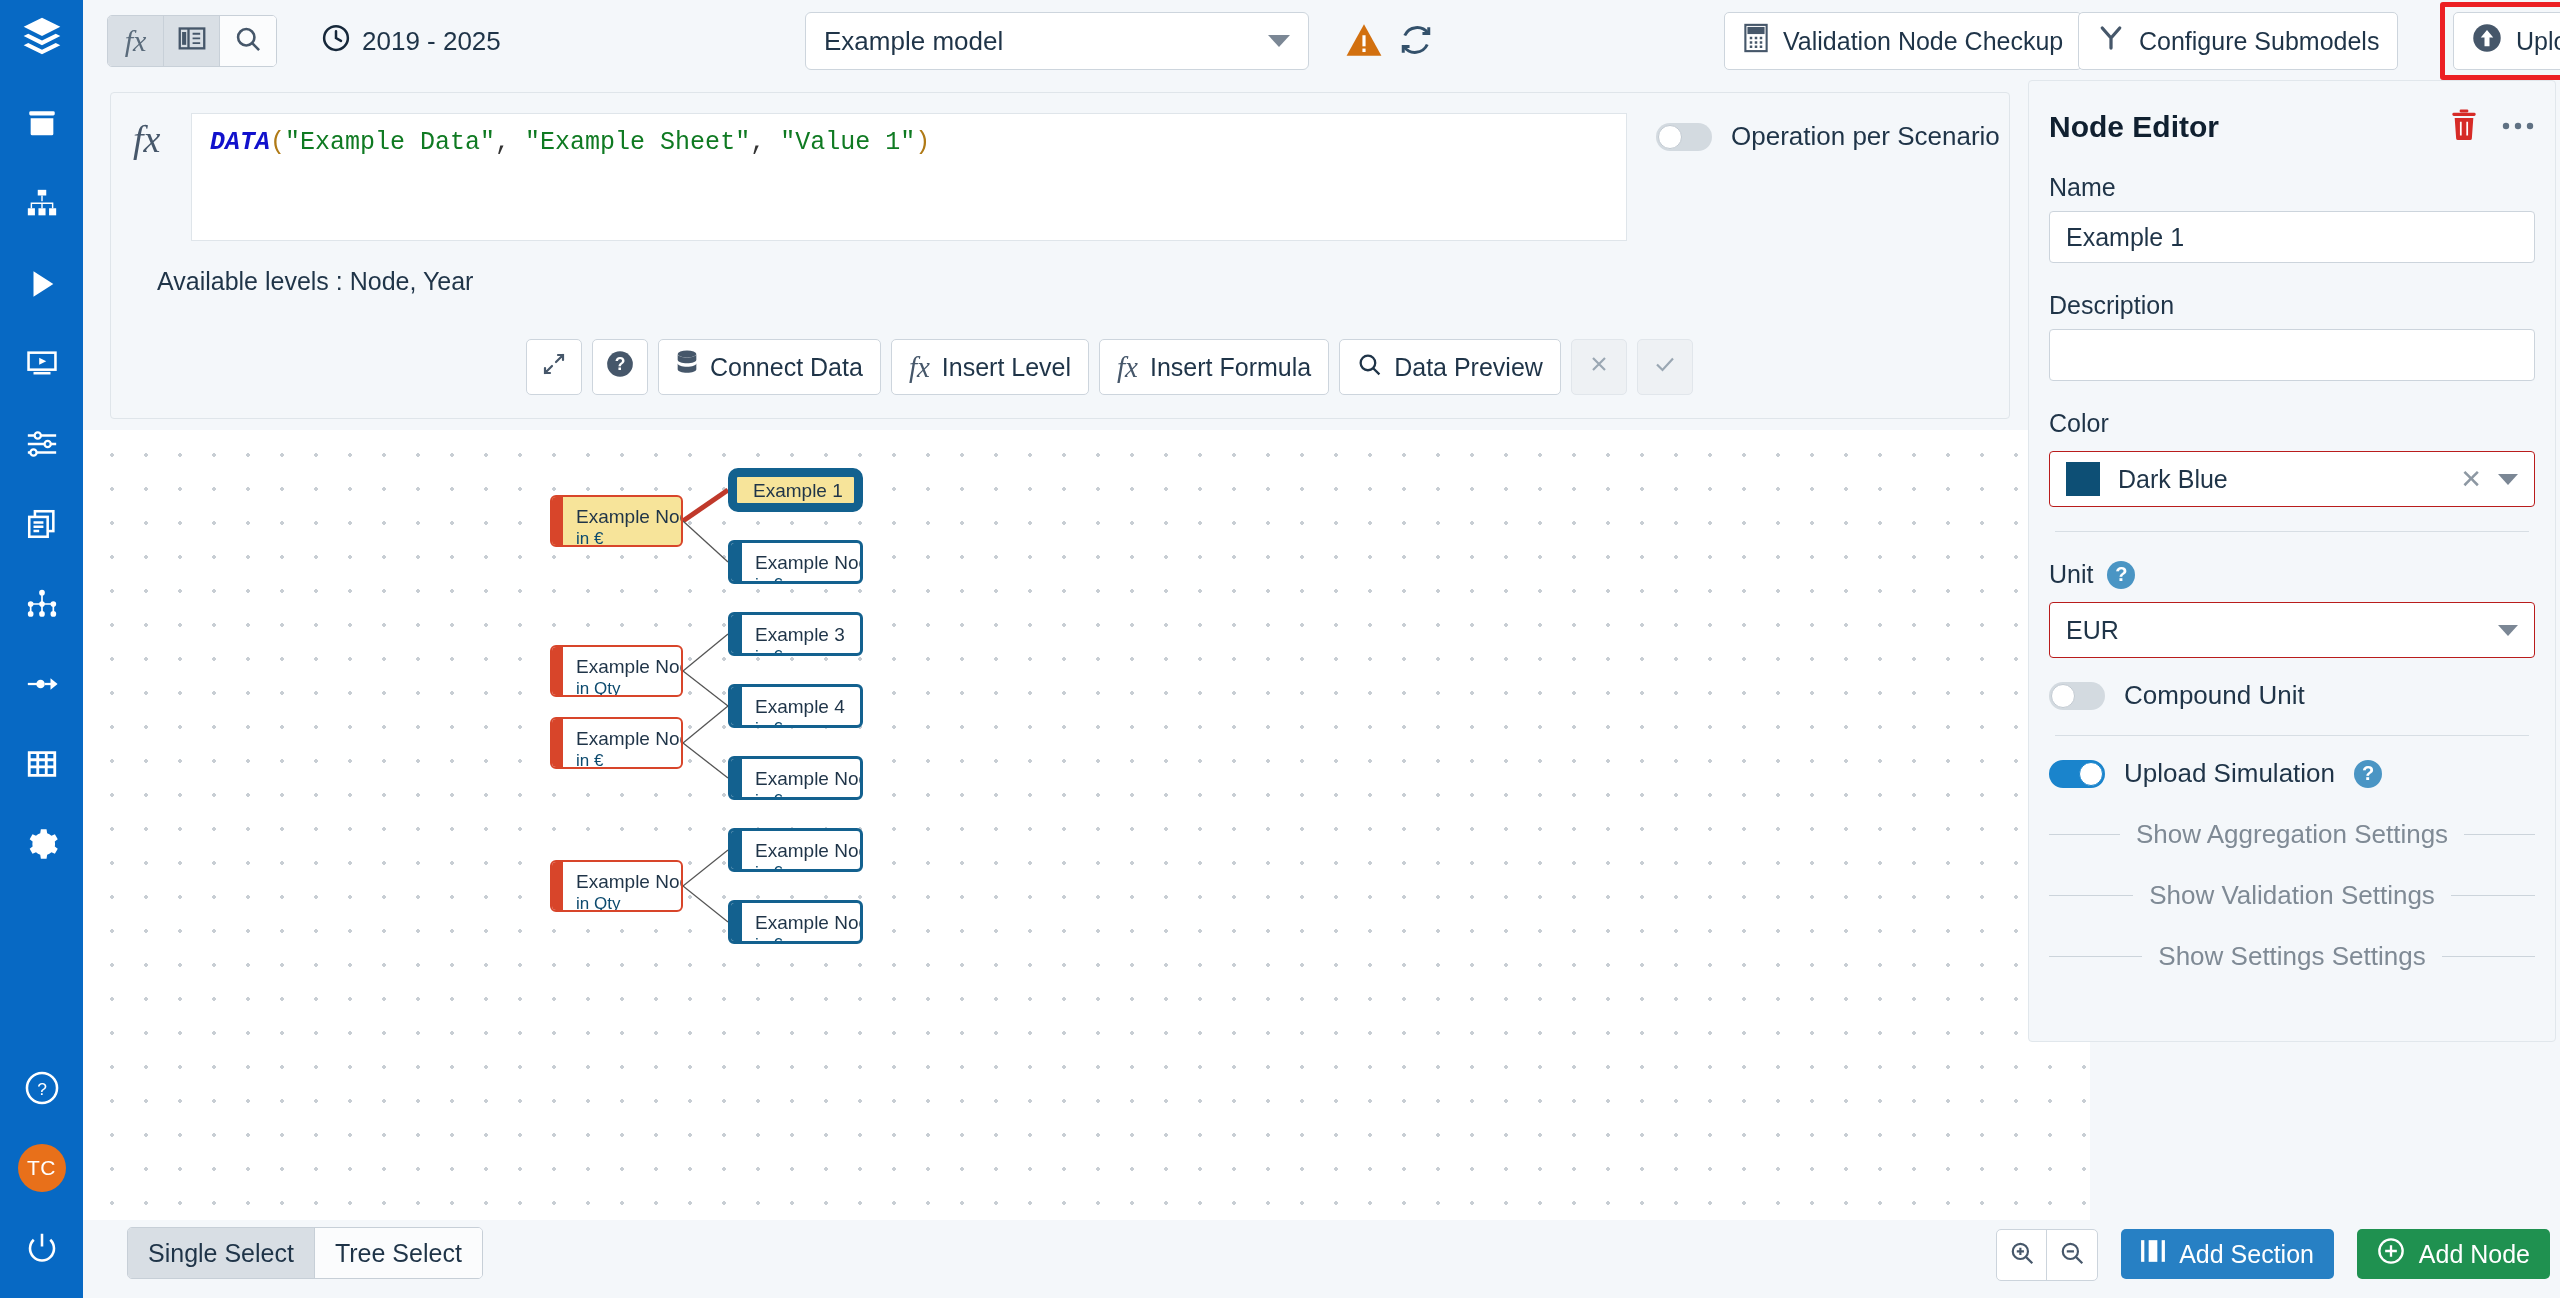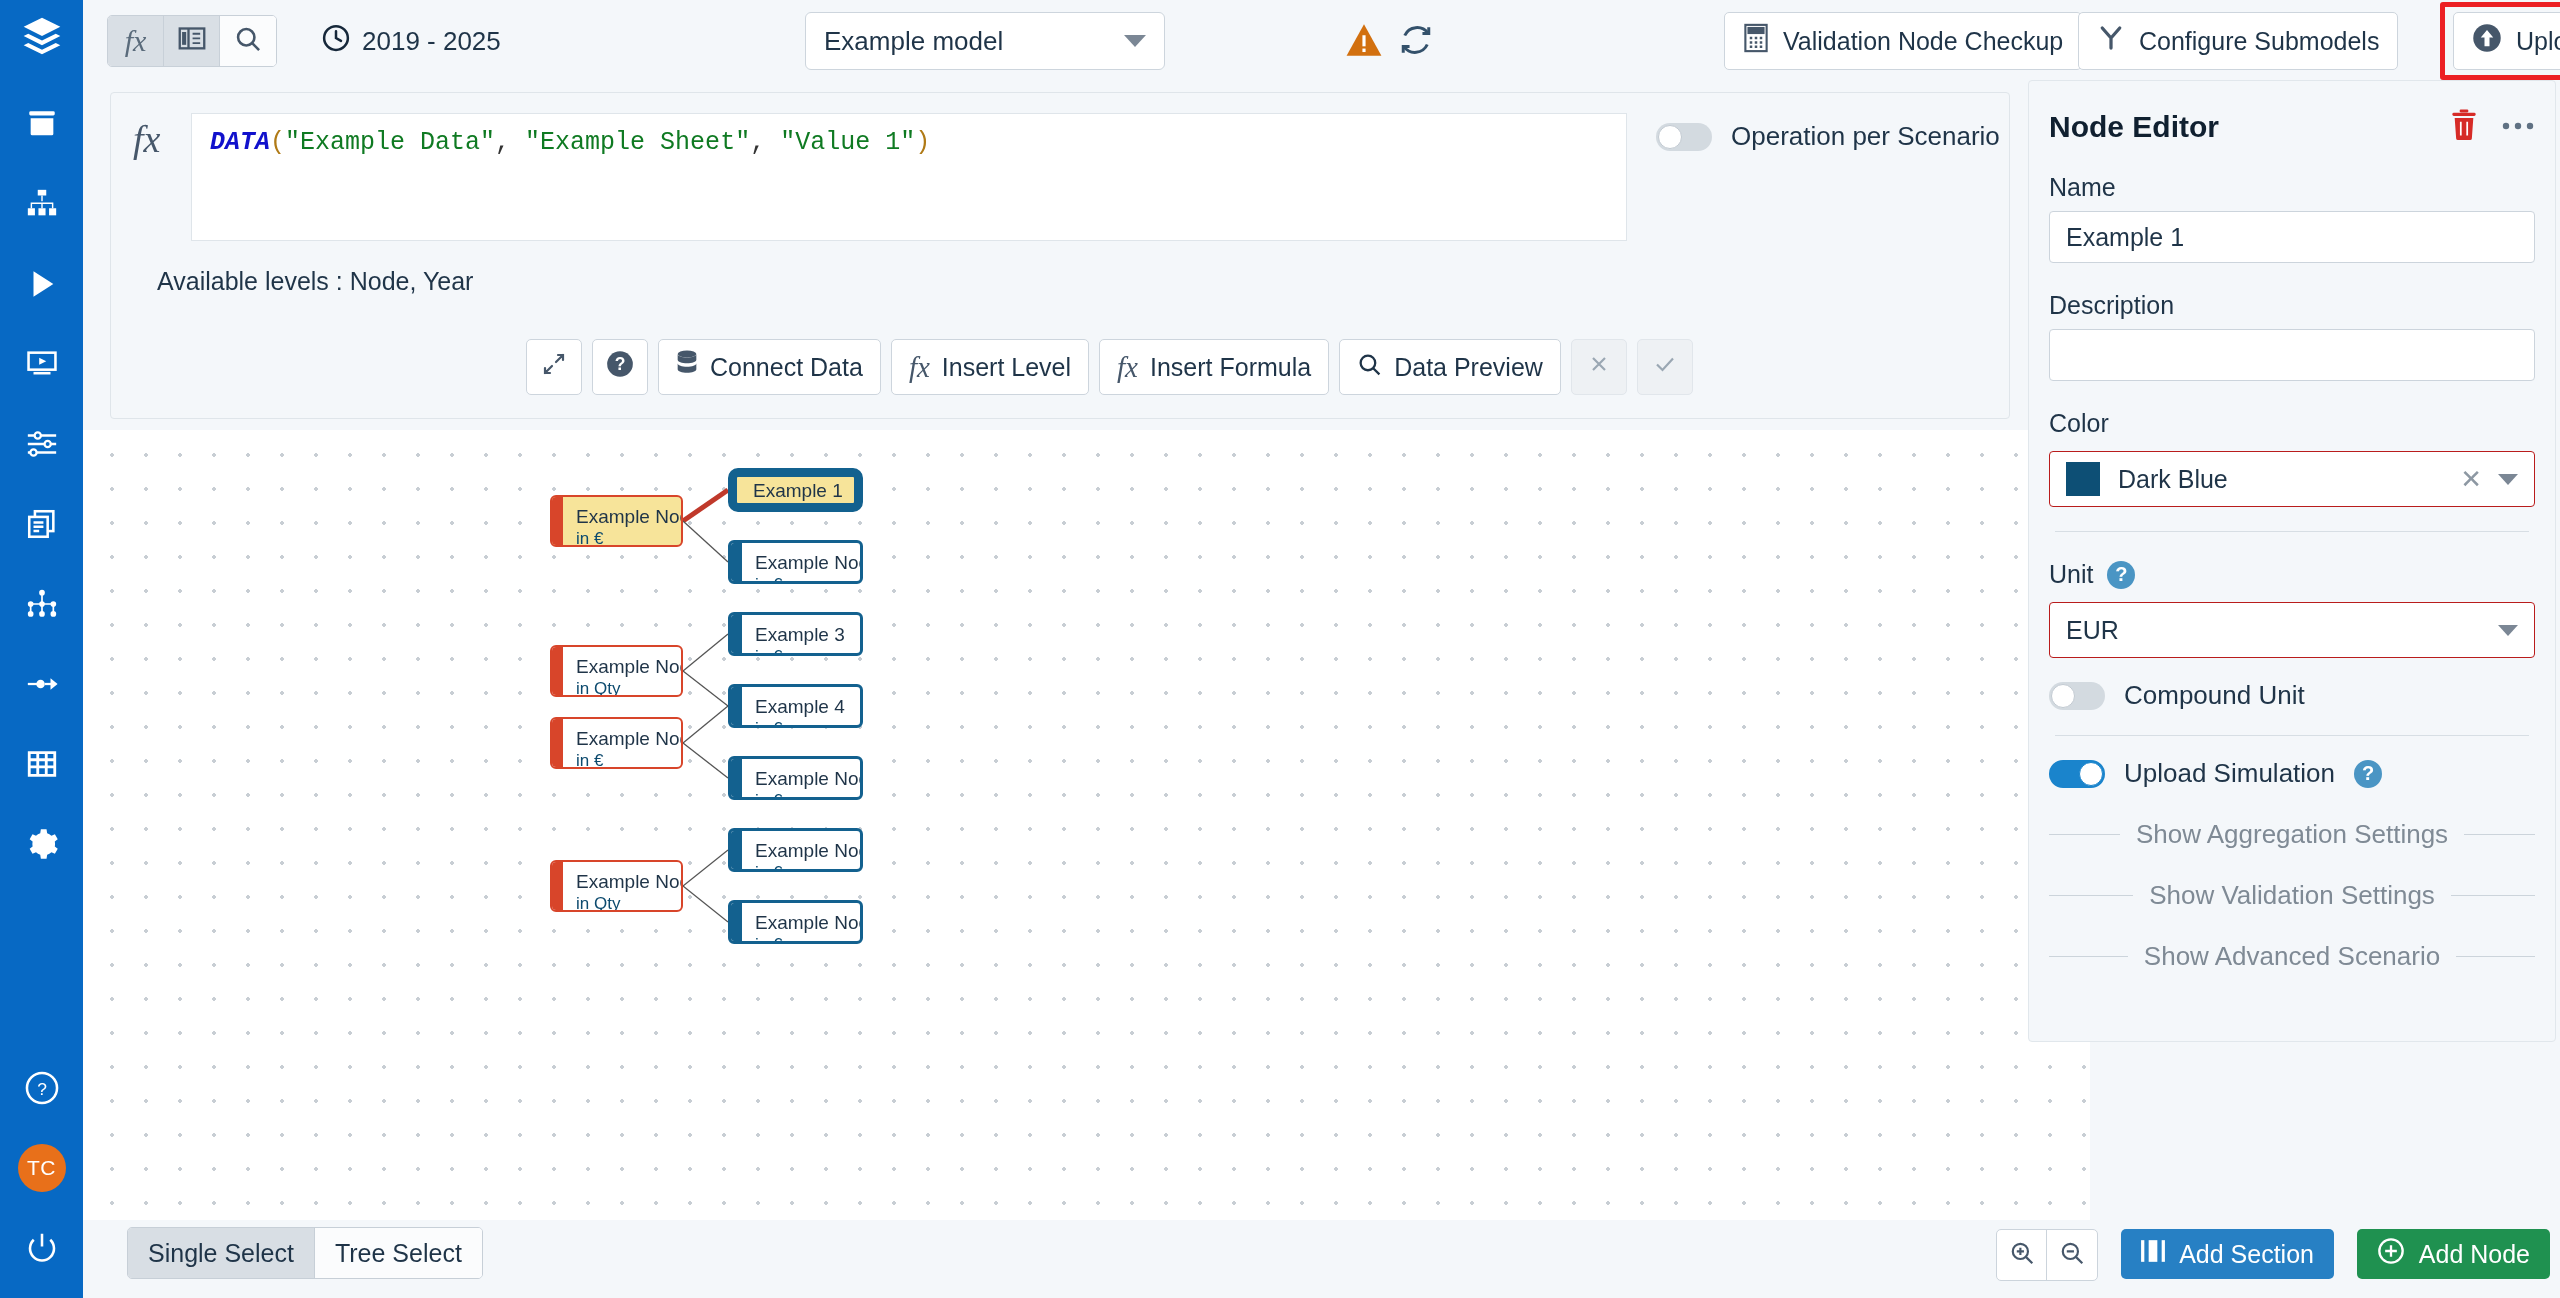--- a/index.html
+++ b/index.html
@@ -54,21 +54,21 @@
   .seg-btn.light { background: #fbfcfd; border-right: none; }
   .seg-btn .fx { font-family: "Liberation Serif", serif; font-style: italic; font-size: 30px; color: #5a6b7b; }
 
   .time-range {
     display: flex; align-items: center; gap: 11px;
     margin-left: 44px; font-size: 26px; color: #1f3448;
   }
 
   .model-select {
     position: absolute; left: 722px; top: 12px;
-    width: 360px; height: 58px;
+    width: 504px; height: 58px;
     background: #fff; border: 1px solid #cdd5dd; border-radius: 6px;
     display: flex; align-items: center; padding: 0 18px;
     font-size: 26px; color: #1f3448; cursor: pointer;
   }
   .model-select .caret {
     margin-left: auto;
     width: 0; height: 0;
     border-left: 11px solid transparent; border-right: 11px solid transparent;
     border-top: 12px solid #7b8795;
   }
@@ -660,21 +660,21 @@
       <span>Show Aggregation Settings</span>
       <span class="ln"></span>
     </div>
     <div class="section-link">
       <span class="ln"></span>
       <span>Show Validation Settings</span>
       <span class="ln"></span>
     </div>
     <div class="section-link">
       <span class="ln"></span>
-      <span>Show Advanced Scenario</span>
+      <span>Show Settings Settings</span>
       <span class="ln"></span>
     </div>
   </div>
 
   <div id="bottombar">
     <div id="select-mode">
       <div class="sm active">Single Select</div>
       <div class="sm">Tree Select</div>
     </div>
 

